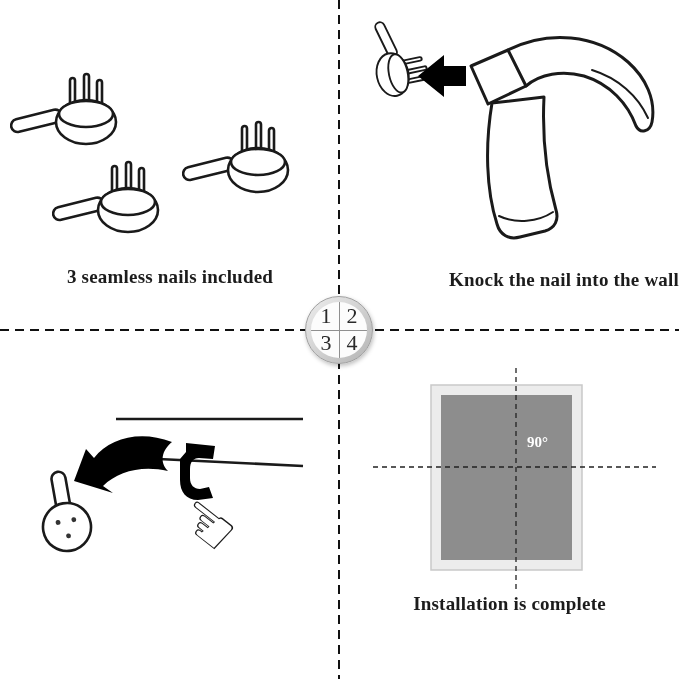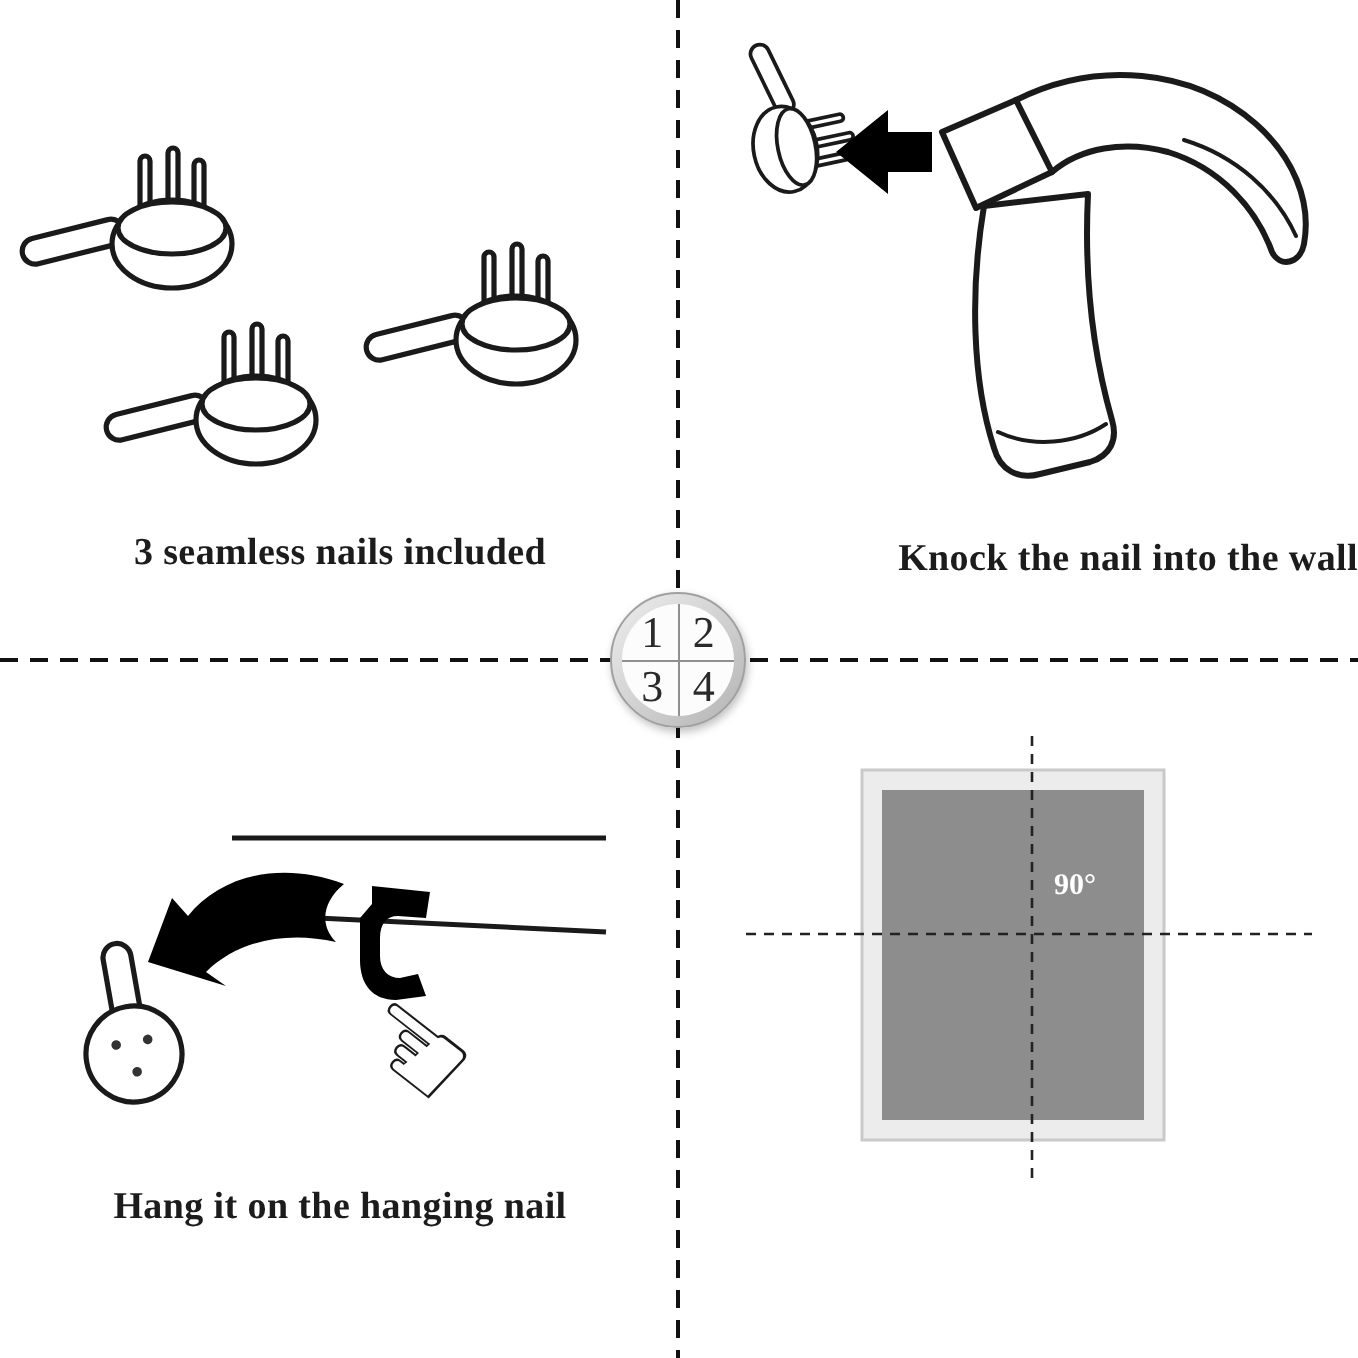--- a/index.html
+++ b/index.html
@@ -124,15 +124,15 @@
       <div class="bl v"></div>
       <span class="bn n1">1</span>
       <span class="bn n2">2</span>
       <span class="bn n3">3</span>
       <span class="bn n4">4</span>
     </div>
   </div>
 
   <div class="caption c1">3 seamless nails included</div>
   <div class="caption c2">Knock the nail into the wall</div>
-  <div class="caption c3">Hang it on the hanging nail</div>
+  <div class="caption c4">Installation is complete</div>
 
 </div>
 
 </body></html>

